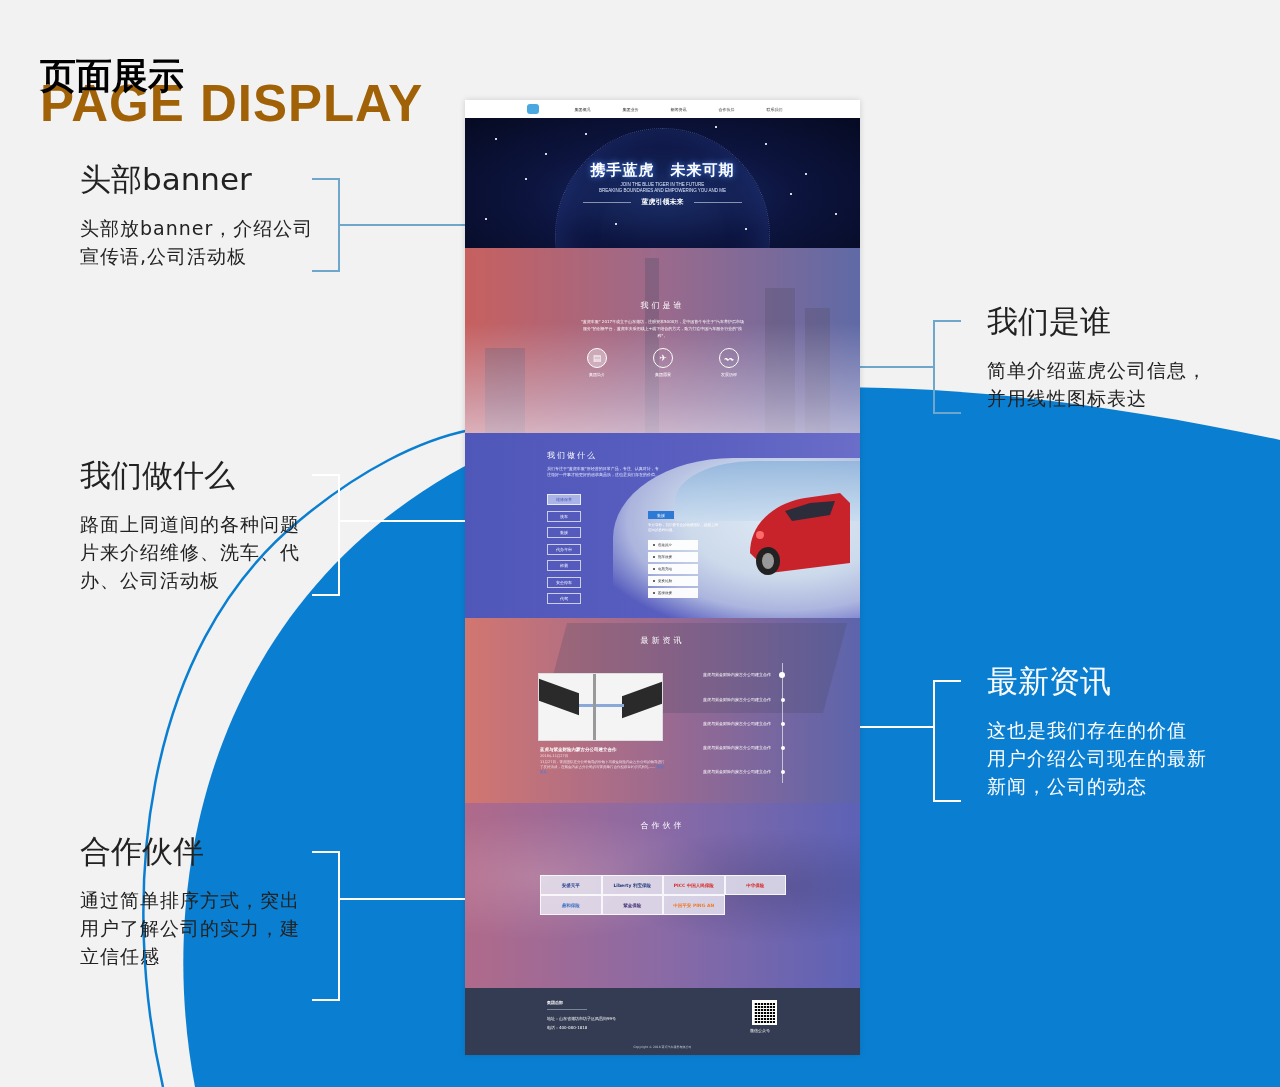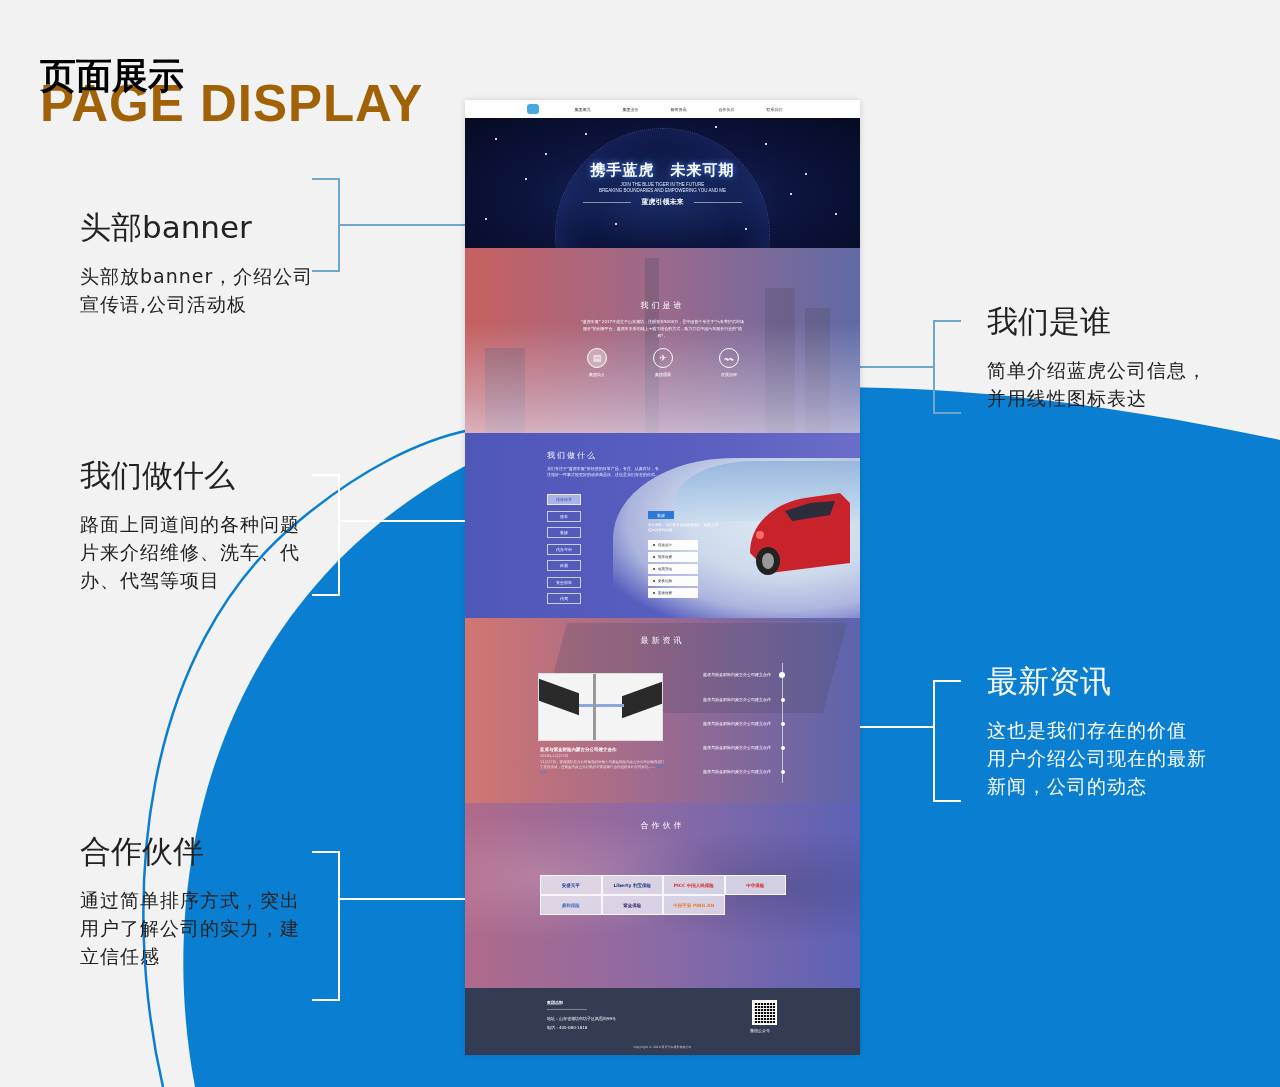--- a/index.html
+++ b/index.html
@@ -108,41 +108,41 @@
 <body>
 
 <svg class="blob" viewBox="0 0 1280 1087" xmlns="http://www.w3.org/2000/svg">
   <path d="M 195 1087 C 150 850, 230 560, 520 440 C 720 360, 1000 380, 1280 440 L 1280 1087 Z" fill="#0a7fd2"></path>
   <path d="M 163 1087 C 120 900, 140 650, 300 520 C 360 470, 420 440, 470 430" fill="none" stroke="#0a7fd2" stroke-width="2.5"></path>
 </svg>
 
 <div class="page-title-en">PAGE DISPLAY</div>
 <div class="page-title-cn">页面展示</div>
 
-<div class="anno dark" style="left:80px; top:162px;margin-top:48px;">
+<div class="anno dark" style="left:80px; top:162px;">
   <h2>头部banner</h2>
   <p>头部放banner，介绍公司</p>
   <p>宣传语,公司活动板</p>
 </div>
 <div class="bracket" style="left:312px; top:178px; width:28px; height:94px;"></div>
 <div class="connector" style="left:340px; top:224px; width:125px;"></div>
 
 <div class="anno dark" style="left:987px; top:304px;">
   <h2>我们是谁</h2>
   <p>简单介绍蓝虎公司信息，</p>
   <p>并用线性图标表达</p>
 </div>
 <div class="bracket right-side" style="left:933px; top:320px; width:28px; height:94px;"></div>
 <div class="connector" style="left:860px; top:366px; width:73px;"></div>
 
 <div class="anno dark" style="left:80px; top:458px;">
   <h2>我们做什么</h2>
   <p>路面上同道间的各种问题</p>
   <p>片来介绍维修、洗车、代</p>
-  <p>办、代驾等项目</p>
+  <p>办、公司活动板</p>
 </div>
 <div class="bracket white" style="left:312px; top:474px; width:28px; height:122px;"></div>
 <div class="connector white" style="left:340px; top:520px; width:125px;"></div>
 
 <div class="anno light" style="left:987px; top:664px;">
   <h2>最新资讯</h2>
   <p>这也是我们存在的价值</p>
   <p>用户介绍公司现在的最新</p>
   <p>新闻，公司的动态</p>
 </div>

